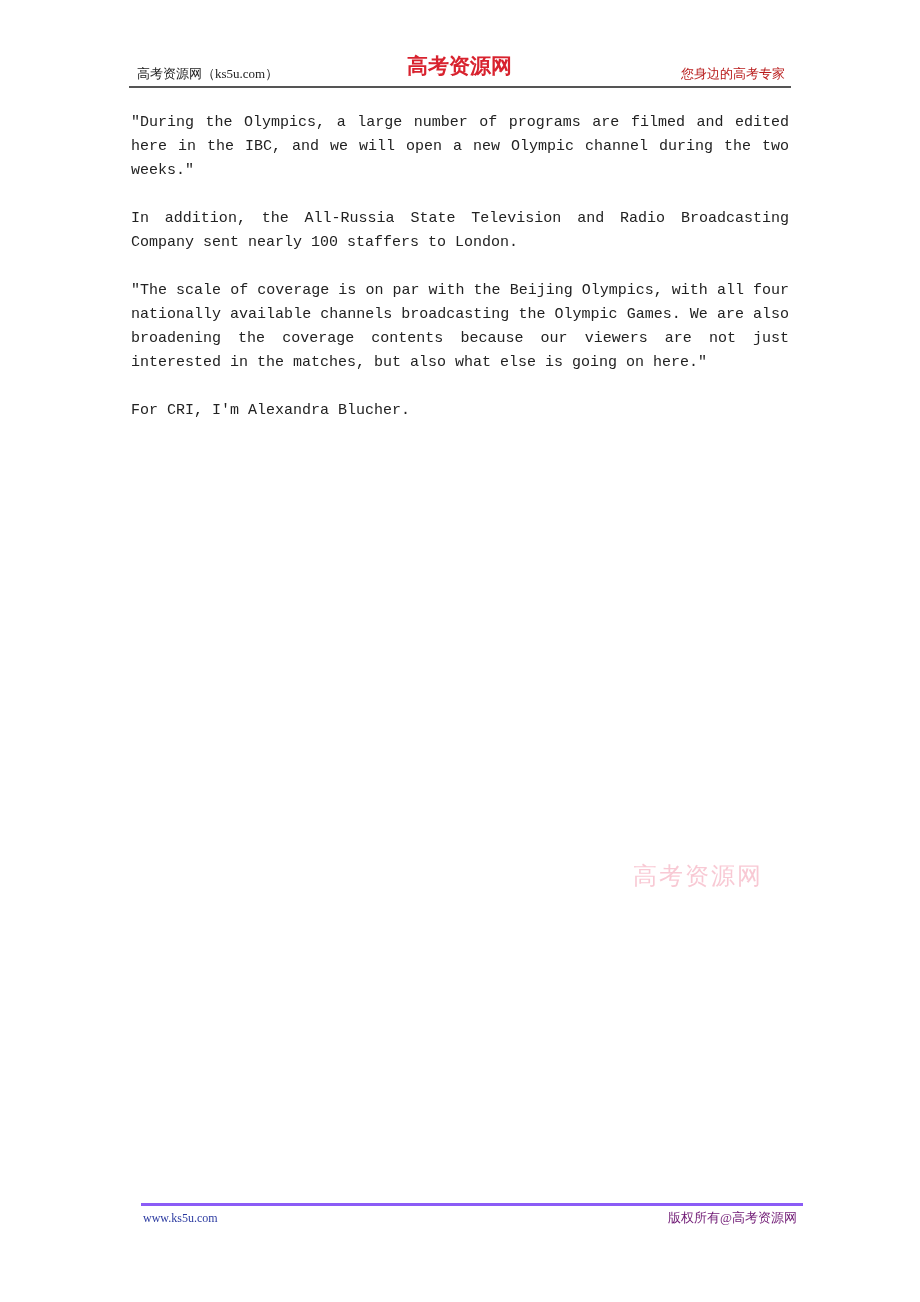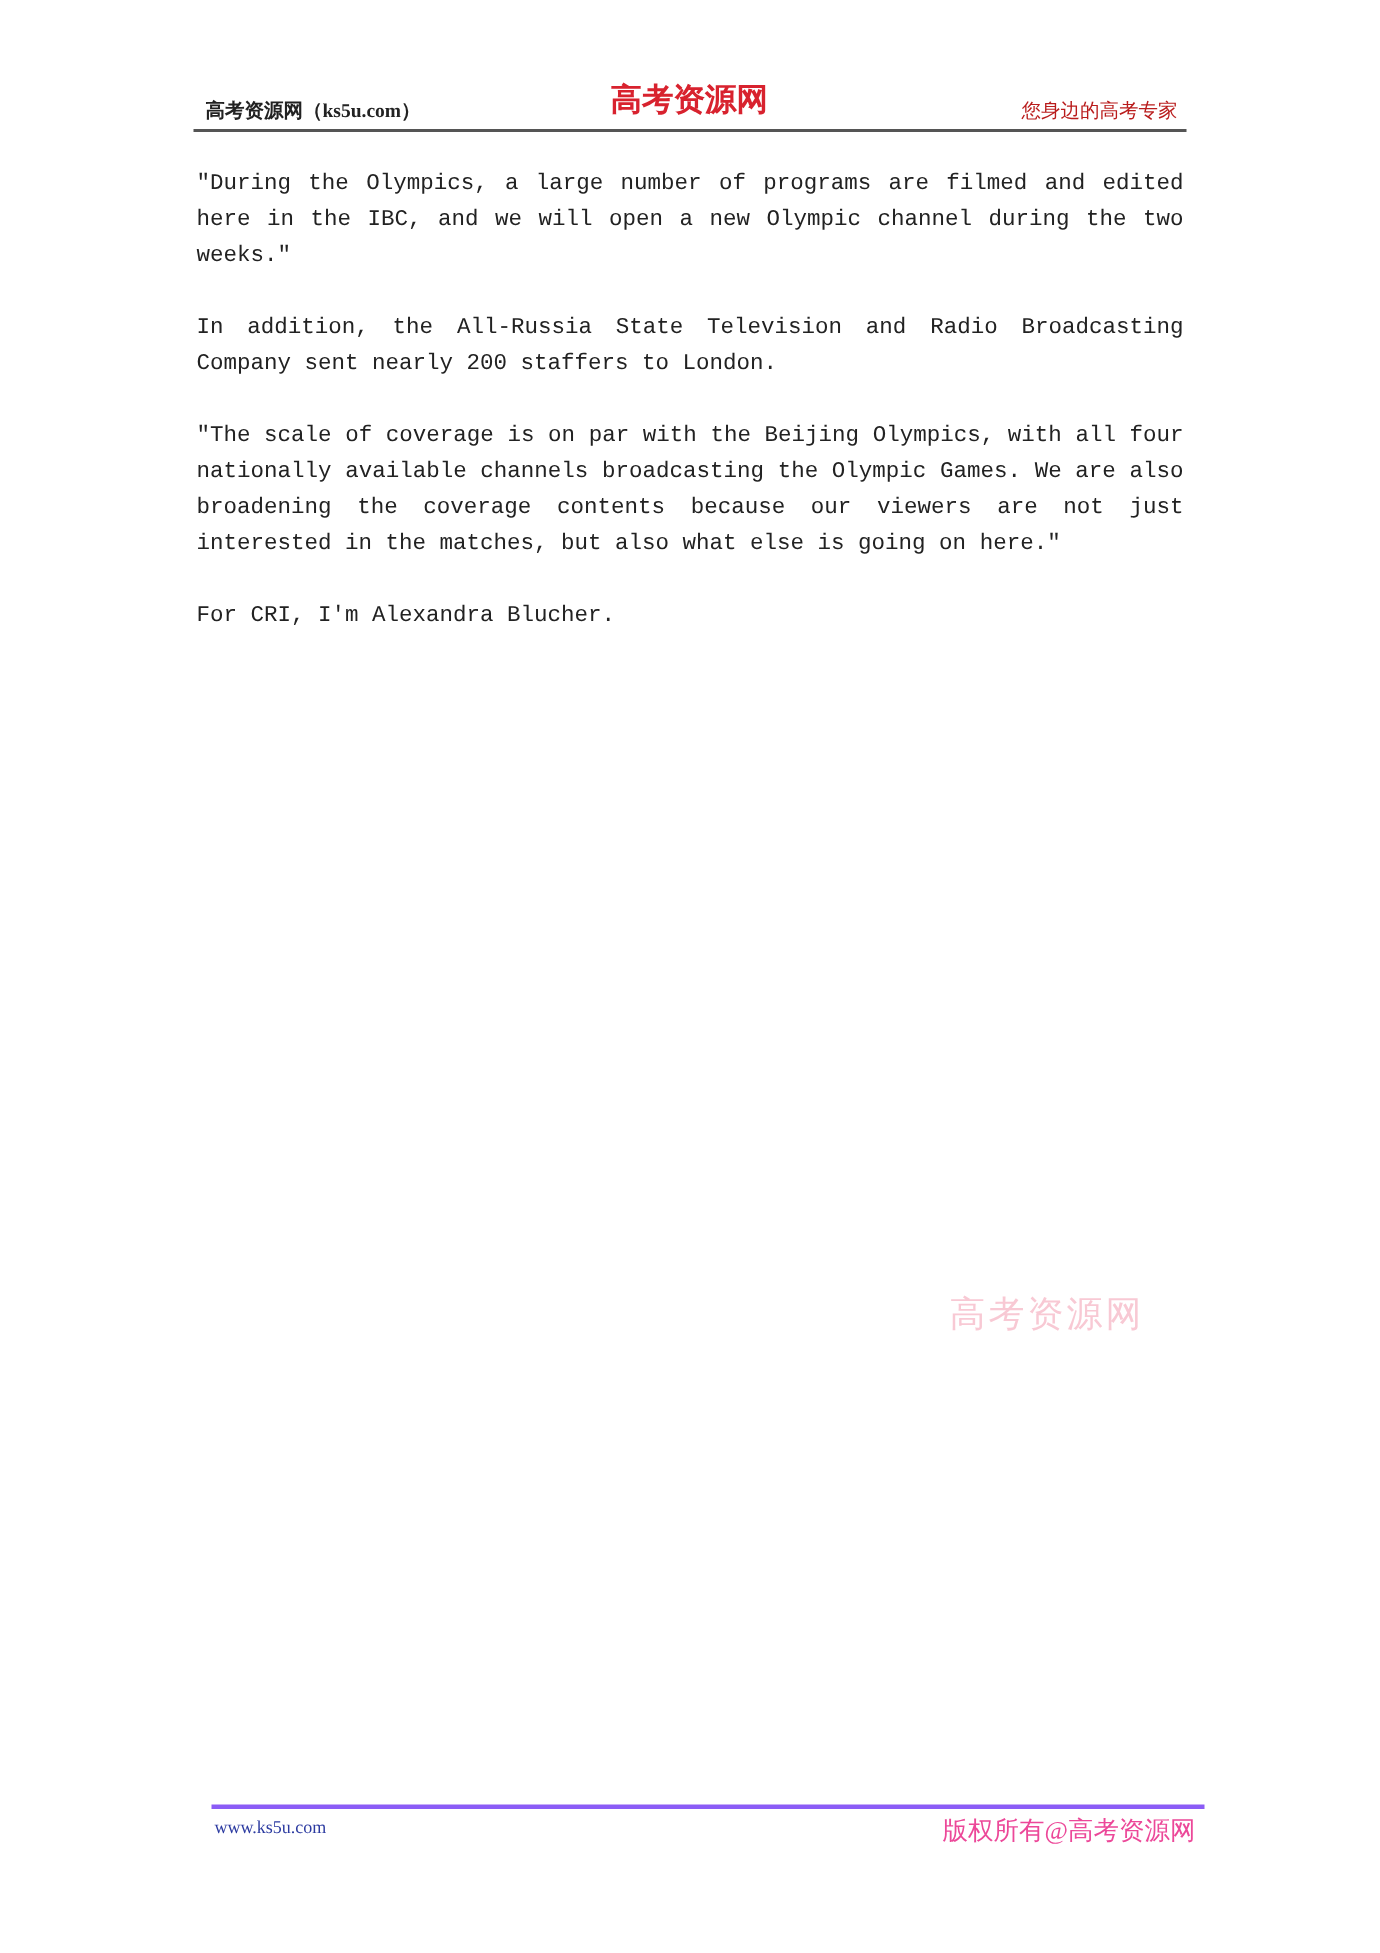--- a/index.html
+++ b/index.html
@@ -22,21 +22,20 @@
       height: 34px;
       border-bottom: 2px solid #555555;
     }
     .header-left {
       position: absolute;
       left: 8px;
       bottom: 3px;
       font-size: 13px;
       color: #222222;
       font-family: "Liberation Serif", serif;
-      font-weight: bold;
     }
     .header-center {
       position: absolute;
       left: 278px;
       top: 0px;
       font-size: 21px;
       font-weight: bold;
       color: #d8222e;
       letter-spacing: 0px;
       font-family: "DejaVu Serif", serif;
@@ -87,37 +86,37 @@
       left: 2px;
       top: 5px;
       font-size: 12px;
       color: #2b3aa0;
       font-family: "Liberation Serif", serif;
     }
     .footer-right {
       position: absolute;
       right: 6px;
       top: 3px;
-      font-size: 17px;
-      color: #ec4899;
+      font-size: 13px;
+      color: #701a75;
       font-family: "Liberation Serif", serif;
     }
   </style>
 </head>
 <body>
 
 <div class="page-header">
   <span class="header-left">高考资源网（ks5u.com）</span>
   <span class="header-center">高考资源网</span>
   <span class="header-right">您身边的高考专家</span>
 </div>
 
 <div class="body-text">
   <p>"During the Olympics, a large number of programs are filmed and edited here in the IBC, and we will open a new Olympic channel during the two weeks."</p>
-  <p>In addition, the All-Russia State Television and Radio Broadcasting Company sent nearly 200 staffers to London.</p>
+  <p>In addition, the All-Russia State Television and Radio Broadcasting Company sent nearly 100 staffers to London.</p>
   <p>"The scale of coverage is on par with the Beijing Olympics, with all four nationally available channels broadcasting the Olympic Games. We are also broadening the coverage contents because our viewers are not just interested in the matches, but also what else is going on here."</p>
   <p>For CRI, I'm Alexandra Blucher.</p>
 </div>
 
 <div class="watermark">高考资源网</div>
 
 <div class="page-footer">
   <span class="footer-left">www.ks5u.com</span>
   <span class="footer-right">版权所有@高考资源网</span>
 </div>

